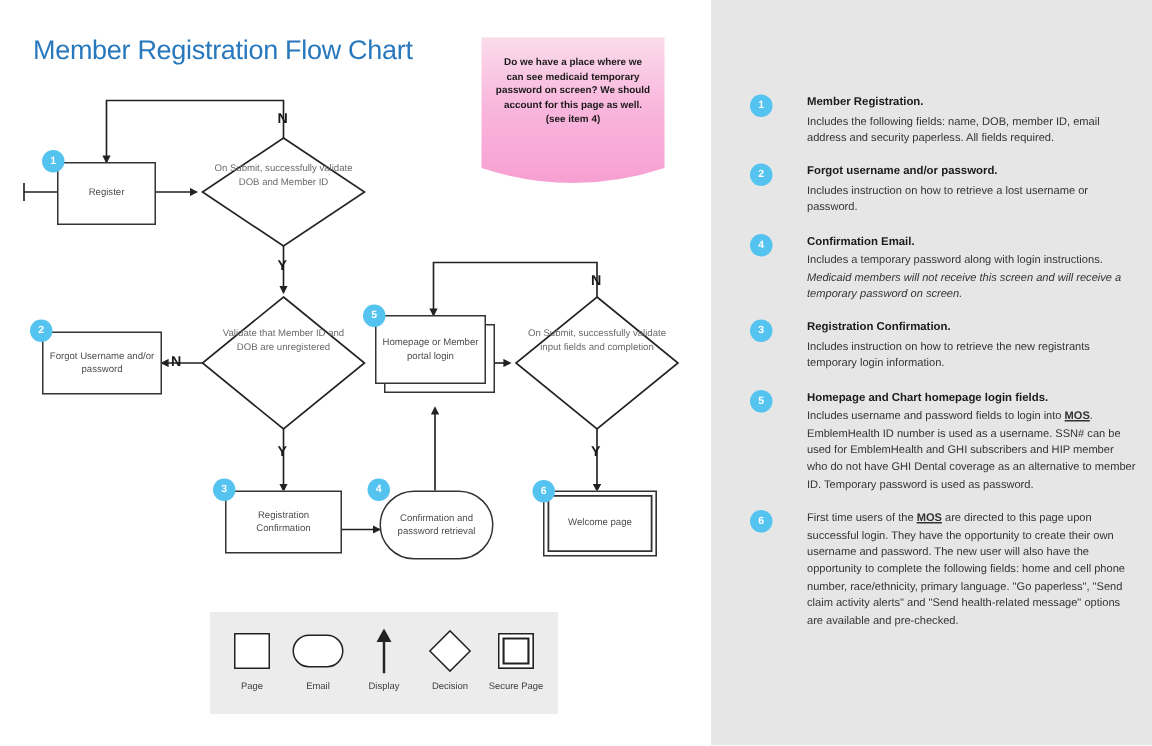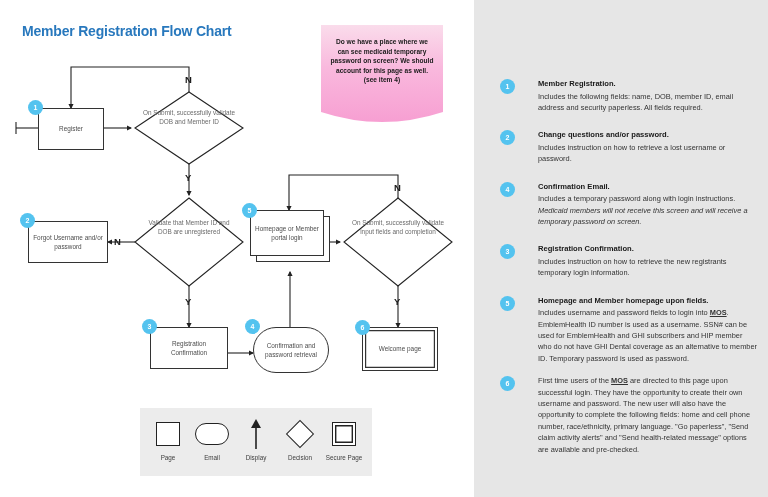--- a/index.html
+++ b/index.html
@@ -43,36 +43,35 @@
     font-weight: bold;
     line-height: 15px;
     text-align: center;
   }
   .note-title {
     font-size: 7.6px;
     font-weight: bold;
     color: #1a1a1a;
     line-height: 11.5px;
     margin-bottom: 1px;
-    margin-top: 16px;
   }
   .note-body {
     font-size: 7.4px;
     color: #333333;
     line-height: 11.4px;
   }
   .note-body i { font-style: italic; }
   .note-body b { font-weight: bold; text-decoration: underline; }
 
   
   #chart-title {
     position: absolute;
     left: 22px; top: 23px;
-    font-size: 14px;
-    font-weight: bold;
+    font-size: 18px;
+    font-weight: normal;
     color: #2878bd;
     letter-spacing: -0.2px;
   }
 
   
   #flow-canvas {
     position: absolute;
     left: 0; top: 0;
     width: 474px; height: 497px;
   }
@@ -201,39 +200,39 @@
     <div id="notes-list">
 
       <div class="note-item">
         <span class="note-badge">1</span>
         <div class="note-title">Member Registration.</div>
         <div class="note-body">Includes the following fields: name, DOB, member ID, email address and security paperless. All fields required.</div>
       </div>
 
       <div class="note-item">
         <span class="note-badge">2</span>
-        <div class="note-title">Change questions and/or password.</div>
+        <div class="note-title">Forgot username and/or password.</div>
         <div class="note-body">Includes instruction on how to retrieve a lost username or password.</div>
       </div>
 
       <div class="note-item">
         <span class="note-badge">4</span>
         <div class="note-title">Confirmation Email.</div>
         <div class="note-body"><span>Includes a temporary password along with login instructions. </span><i>Medicaid members will not receive this screen and will receive a temporary password on screen.</i></div>
       </div>
 
       <div class="note-item">
         <span class="note-badge">3</span>
         <div class="note-title">Registration Confirmation.</div>
         <div class="note-body">Includes instruction on how to retrieve the new registrants temporary login information.</div>
       </div>
 
       <div class="note-item">
         <span class="note-badge">5</span>
-        <div class="note-title">Homepage and Member homepage upon fields.</div>
+        <div class="note-title">Homepage and Chart homepage login fields.</div>
         <div class="note-body"><span>Includes username and password fields to login into </span><b>MOS</b><span>. EmblemHealth ID number is used as a username. SSN# can be used for EmblemHealth and GHI subscribers and HIP member who do not have GHI Dental coverage as an alternative to member ID. Temporary password is used as password.</span></div>
       </div>
 
       <div class="note-item">
         <span class="note-badge">6</span>
         <div class="note-body"><span>First time users of the </span><b>MOS</b><span> are directed to this page upon successful login. They have the opportunity to create their own username and password. The new user will also have the opportunity to complete the following fields: home and cell phone number, race/ethnicity, primary language. "Go paperless", "Send claim activity alerts" and "Send health-related message" options are available and pre-checked.</span></div>
       </div>
 
     </div>
   </div>

